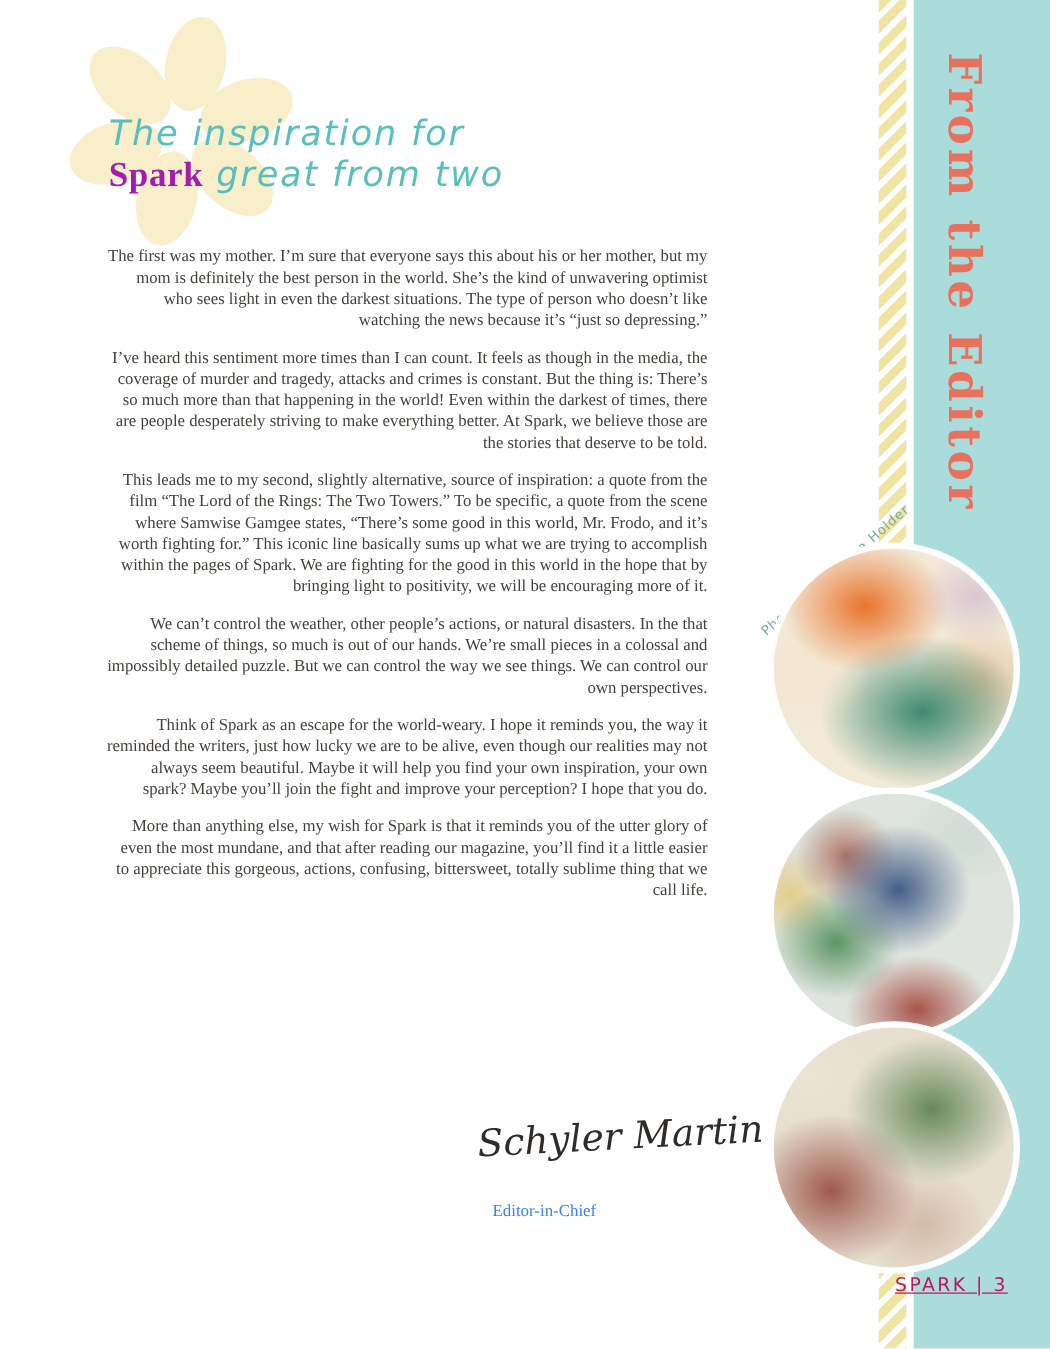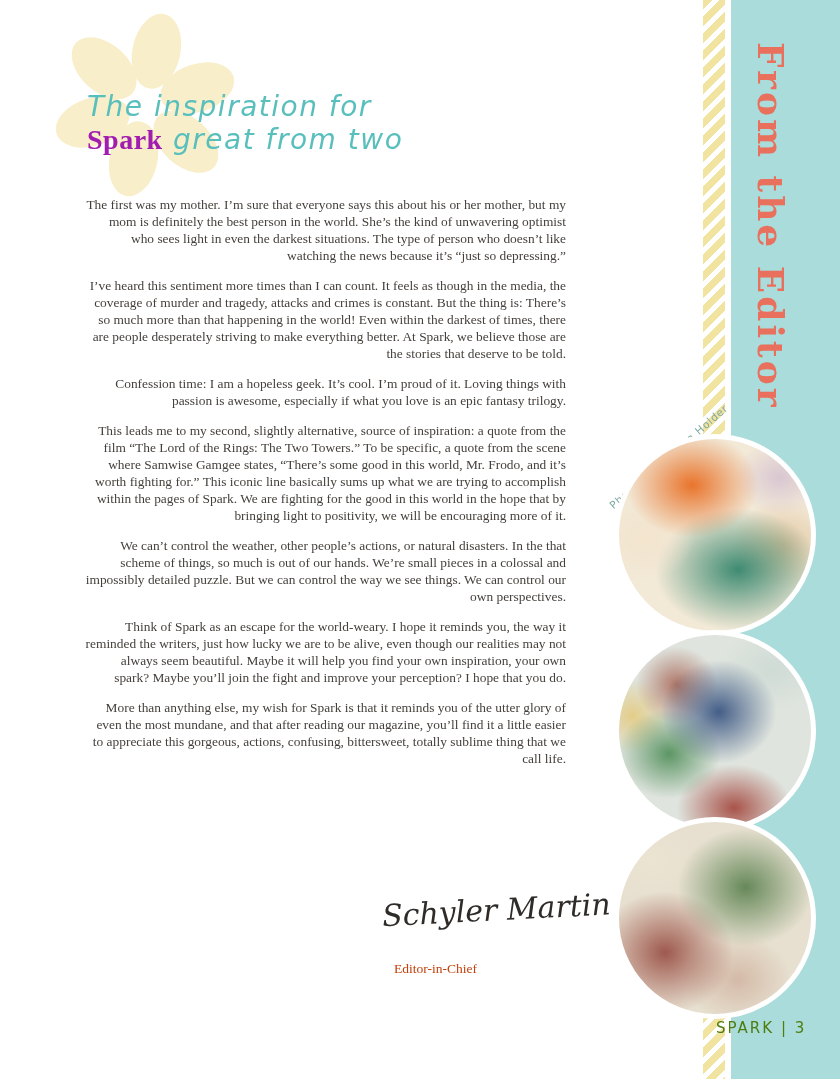--- a/index.html
+++ b/index.html
@@ -47,21 +47,21 @@
   }
   .body-copy p{margin:0 0 13px 0;}
   
   .signature{
     position:absolute;left:382px;top:893px;width:200px;
     font-family:"DejaVu Serif",serif;font-style:italic;font-size:30px;
     color:#2f2b28;letter-spacing:0px;transform:rotate(-3deg);white-space:nowrap;
   }
   .signature-role{
     position:absolute;left:394px;top:961px;
-    font-family:"Liberation Serif",serif;font-size:13.5px;color:#c2410c;
+    font-family:"Liberation Serif",serif;font-size:13.5px;color:#3b82f6;
   }
   
   .photo-credit{
     position:absolute;left:607px;top:502px;transform:rotate(-41deg);
     transform-origin:0 0;white-space:nowrap;
     font-family:"DejaVu Sans",sans-serif;font-size:10.5px;
     letter-spacing:0.8px;color:#7fa9a4;
   }
   
   .circle{
@@ -95,21 +95,21 @@
       radial-gradient(95px 82px at 66% 34%, rgba(70,115,60,0.8), rgba(70,115,60,0) 72%),
       radial-gradient(95px 85px at 24% 68%, rgba(140,55,45,0.8), rgba(140,55,45,0) 72%),
       radial-gradient(62px 52px at 16% 20%, rgba(235,228,210,0.95), rgba(235,228,210,0) 75%),
       radial-gradient(72px 60px at 62% 82%, rgba(200,160,140,0.6), rgba(200,160,140,0) 75%),
       #e7e0d0;
   }
   
   .page-number{
     position:absolute;left:716px;top:1019px;
     font-family:"DejaVu Sans",sans-serif;font-size:15px;
-    letter-spacing:2px;color:#4d7c0f;
+    letter-spacing:2px;color:#be185d;text-decoration:underline;
   }
 </style>
 </head>
 <body>
 
 <div class="page">
 
   <div class="teal-band"></div>
   <div class="stripe stripe-top"></div>
   <div class="stripe stripe-bottom"></div>
@@ -126,21 +126,20 @@
   </svg>
 
   <h1 class="headline">
     <span>The inspiration for</span><br>
     <span class="brand">Spark</span><span> great from two</span><br>
   </h1>
 
   <div class="body-copy">
       <p>The first was my mother. I’m sure that everyone says this about his or her mother, but my mom is definitely the best person in the world. She’s the kind of unwavering optimist who sees light in even the darkest situations. The type of person who doesn’t like watching the news because it’s “just so depressing.”</p>
       <p>I’ve heard this sentiment more times than I can count. It feels as though in the media, the coverage of murder and tragedy, attacks and crimes is constant. But the thing is: There’s so much more than that happening in the world! Even within the darkest of times, there are people desperately striving to make everything better. At Spark, we believe those are the stories that deserve to be told.</p>
-      <p>Confession time: I am a hopeless geek. It’s cool. I’m proud of it. Loving things with passion is awesome, especially if what you love is an epic fantasy trilogy.</p>
       <p>This leads me to my second, slightly alternative, source of inspiration: a quote from the film “The Lord of the Rings: The Two Towers.” To be specific, a quote from the scene where Samwise Gamgee states, “There’s some good in this world, Mr. Frodo, and it’s worth fighting for.” This iconic line basically sums up what we are trying to accomplish within the pages of Spark. We are fighting for the good in this world in the hope that by bringing light to positivity, we will be encouraging more of it.</p>
       <p>We can’t control the weather, other people’s actions, or natural disasters. In the that scheme of things, so much is out of our hands. We’re small pieces in a colossal and impossibly detailed puzzle. But we can control the way we see things. We can control our own perspectives.</p>
       <p>Think of Spark as an escape for the world-weary. I hope it reminds you, the way it reminded the writers, just how lucky we are to be alive, even though our realities may not always seem beautiful. Maybe it will help you find your own inspiration, your own spark? Maybe you’ll join the fight and improve your perception? I hope that you do.</p>
       <p>More than anything else, my wish for Spark is that it reminds you of the utter glory of even the most mundane, and that after reading our magazine, you’ll find it a little easier to appreciate this gorgeous, actions, confusing, bittersweet, totally sublime thing that we call life.</p>
     </div>
 
   <div class="signature">Schyler Martin</div>
   <div class="signature-role">Editor-in-Chief</div>
 
   <div class="photo-credit">Photos by Arianna Holder</div>

